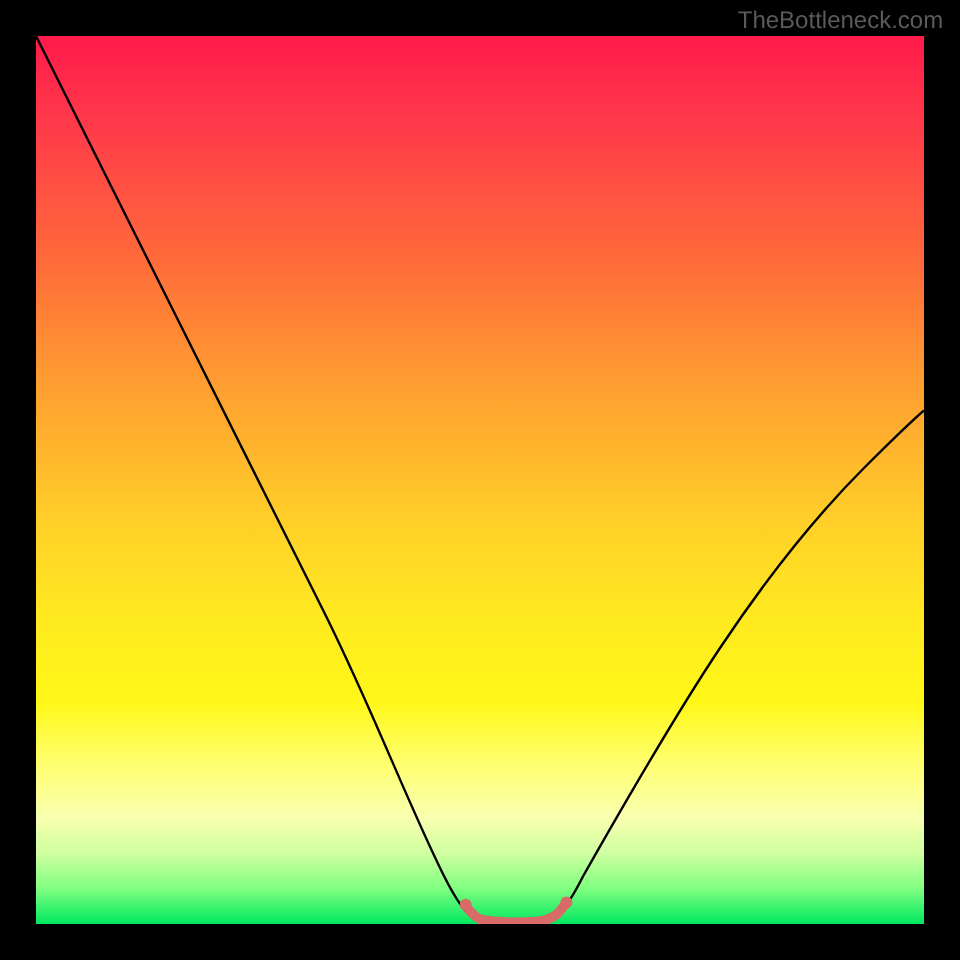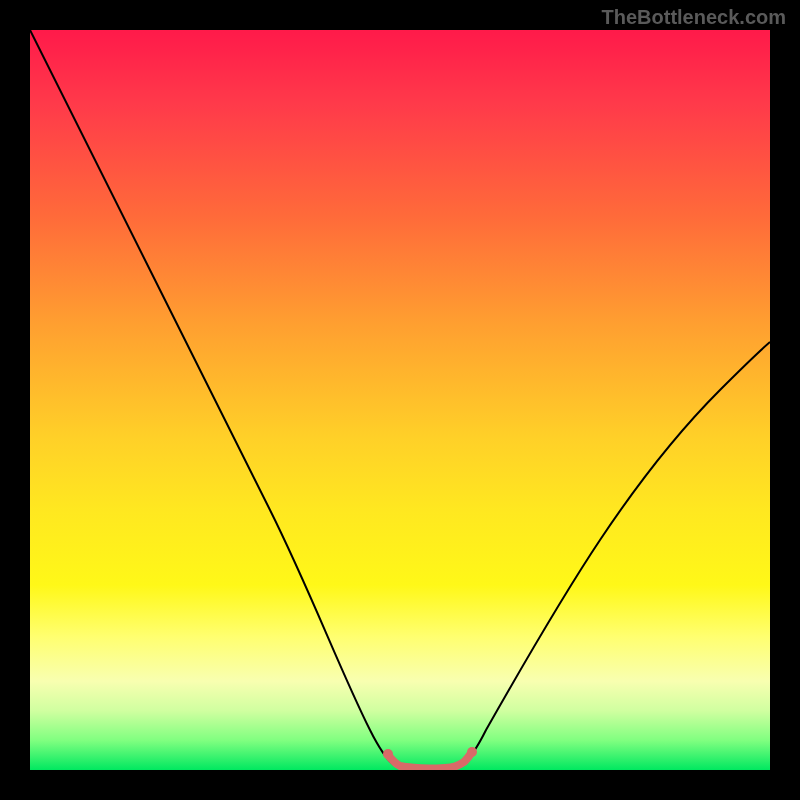--- a/index.html
+++ b/index.html
@@ -10,21 +10,21 @@
     background: #000;
     position: relative;
     font-family: Arial, sans-serif;
   }
   .watermark {
     position: absolute;
     top: 6px;
     right: 14px;
     color: #5a5a5a;
     font-size: 20px;
-    font-weight: 700;
+    font-weight: 400;
     z-index: 10;
   }
   .plot-area {
     position: absolute;
     left: 30px;
     top: 30px;
     width: 740px;
     height: 740px;
     overflow: hidden;
   }

